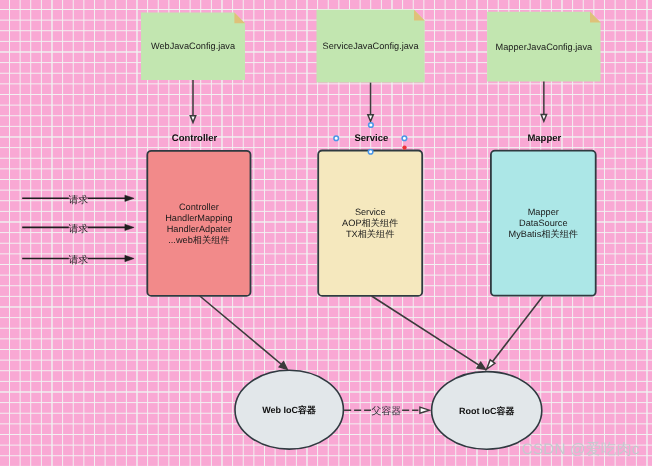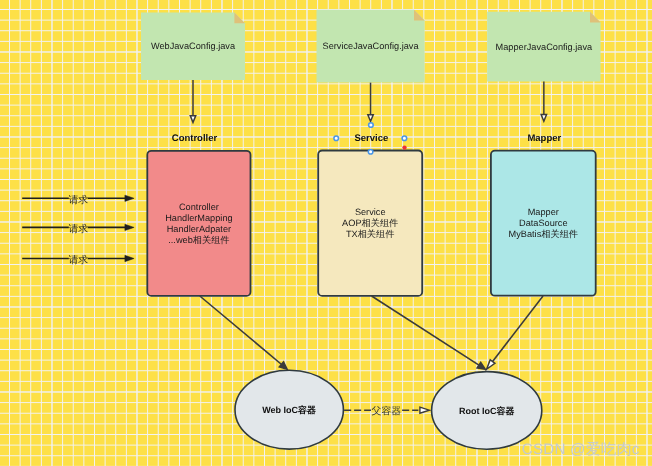--- a/index.html
+++ b/index.html
@@ -1,18 +1,18 @@
 <!DOCTYPE html>
 <html><head>
 <meta charset="utf-8">
 <style>
   html,body{margin:0;padding:0;}
   body{width:652px;height:466px;overflow:hidden;background:#ffffff;
        font-family:"Liberation Sans",sans-serif;}
-  #canvas{position:relative;width:652px;height:466px;overflow:hidden;background:#fde047;}
+  #canvas{position:relative;width:652px;height:466px;overflow:hidden;background:#f9a8d4;}
   #grid{position:absolute;left:0;top:0;width:652px;height:466px;
     background-image:
       linear-gradient(to right,#f2f2f2 1px,transparent 1px),
       linear-gradient(to bottom,#f2f2f2 1px,transparent 1px),
       linear-gradient(to right,#ebebeb 1px,transparent 1px),
       linear-gradient(to bottom,#ebebeb 1px,transparent 1px);
     background-size:10.625px 10.625px,10.625px 10.625px,42.5px 42.5px,42.5px 42.5px;
     background-position:9px 9px,9px 9px,9px 9px,9px 9px;
   }
   svg#layer{position:absolute;left:0;top:0;width:652px;height:466px;

